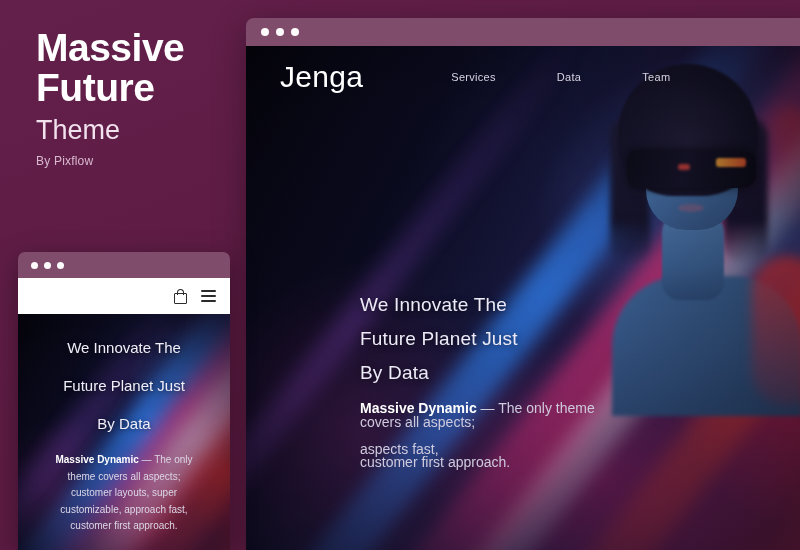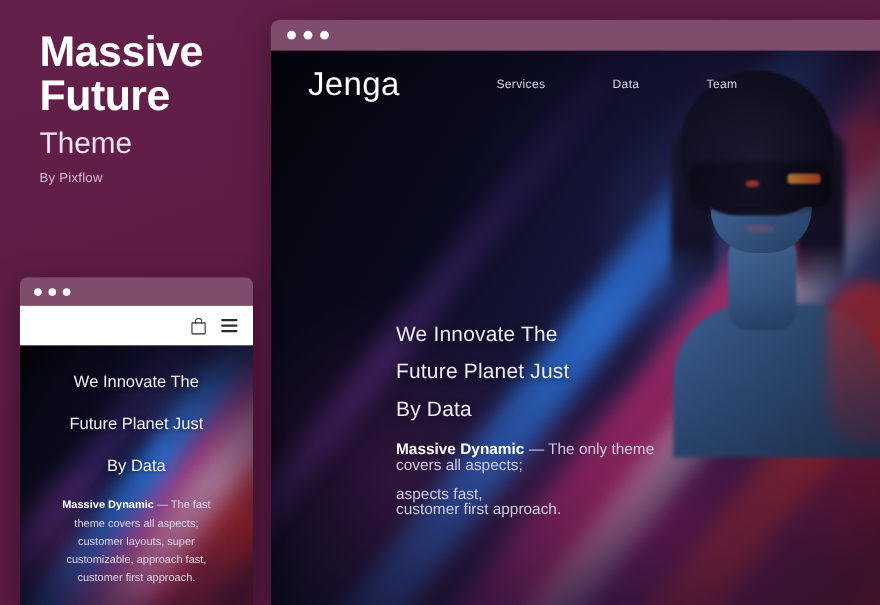--- a/index.html
+++ b/index.html
@@ -289,21 +289,21 @@
         <div class="streak s5"></div>
         <div class="vig"></div>
       </div>
 
       <div class="phero">
         <div class="line">We Innovate The</div>
         <div class="line">Future Planet Just</div>
         <div class="line">By Data</div>
 
         <div class="desc">
-          <b>Massive Dynamic</b><span> — The fast</span><br>
+          <b>Massive Dynamic</b><span> — The only</span><br>
           <span>theme covers all aspects;</span><br>
           <span>customer layouts, super</span><br>
           <span>customizable, approach fast,</span><br>
           <span>customer first approach.</span>
         </div>
       </div>
     </div>
   </div>
 
 </div>

